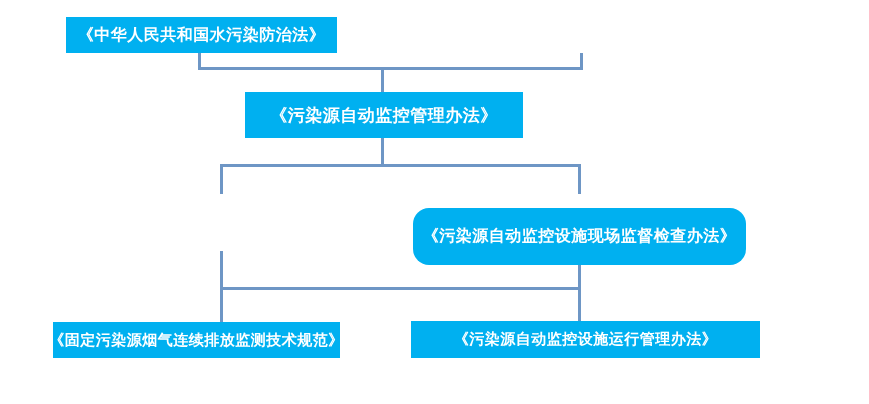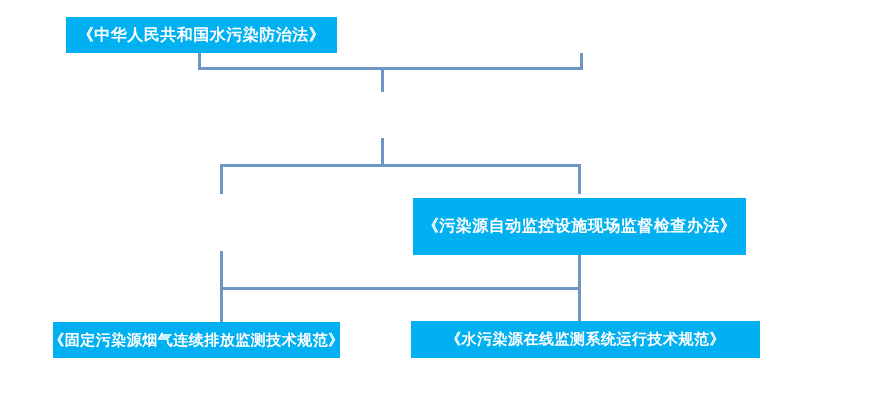--- a/index.html
+++ b/index.html
@@ -31,21 +31,21 @@
   }
   .conn {
     position: absolute;
     background: var(--line-color, #6e96c5);
   }
   
   .n-water-law      { left: 33px;  top: 17px;  width: 271px; height: 36px; }
   .n-air-law        { left: 402px; top: 17px;  width: 293px; height: 36px; }
   .n-measures       { left: 212px; top: 92px;  width: 278px; height: 46px; font-size: 17px; }
   .n-ops            { left: 33px;  top: 194px; width: 312px; height: 57px; }
-  .n-inspection     { left: 380px; top: 198px; width: 333px; height: 57px; }
+  .n-inspection     { left: 380px; top: 208px; width: 333px; height: 57px; border-radius: 16px; }
   .n-cems           { left: 20px;  top: 322px; width: 287px; height: 36px; font-size: 15px; }
   .n-water-online   { left: 378px; top: 321px; width: 349px; height: 37px; font-size: 15px; }
   
   .c-v1 { left: 165px; top: 53px;  width: 3px;   height: 16px; }
   .c-h1 { left: 165px; top: 67px;  width: 385px; height: 3px;  }
   .c-v2 { left: 547px; top: 53px;  width: 3px;   height: 16px; }
   .c-v3 { left: 348px; top: 67px;  width: 3px;   height: 25px; }
   .c-v4 { left: 348px; top: 138px; width: 3px;   height: 28px; }
   .c-h2 { left: 187px; top: 164px; width: 361px; height: 3px;  }
   .c-v5 { left: 187px; top: 164px; width: 3px;   height: 30px; }
@@ -67,21 +67,22 @@
   <div class="conn c-h2"></div>
   <div class="conn c-v5"></div>
   <div class="conn c-v6"></div>
   <div class="conn c-v7"></div>
   <div class="conn c-h3"></div>
   <div class="conn c-v8"></div>
 
   <div class="node n-water-law">《中华人民共和国水污染防治法》</div>
 
 
+  <div class="node n-measures">《污染源自动监控管理办法》</div>
 
 
   <div class="node n-inspection">《污染源自动监控设施现场监督检查办法》</div>
 
   <div class="node n-cems">《固定污染源烟气连续排放监测技术规范》</div>
 
-  <div class="node n-water-online">《水污染源在线监测系统运行技术规范》</div>
+  <div class="node n-water-online">《污染源自动监控设施运行管理办法》</div>
 
 </div>
 
 </body></html>

